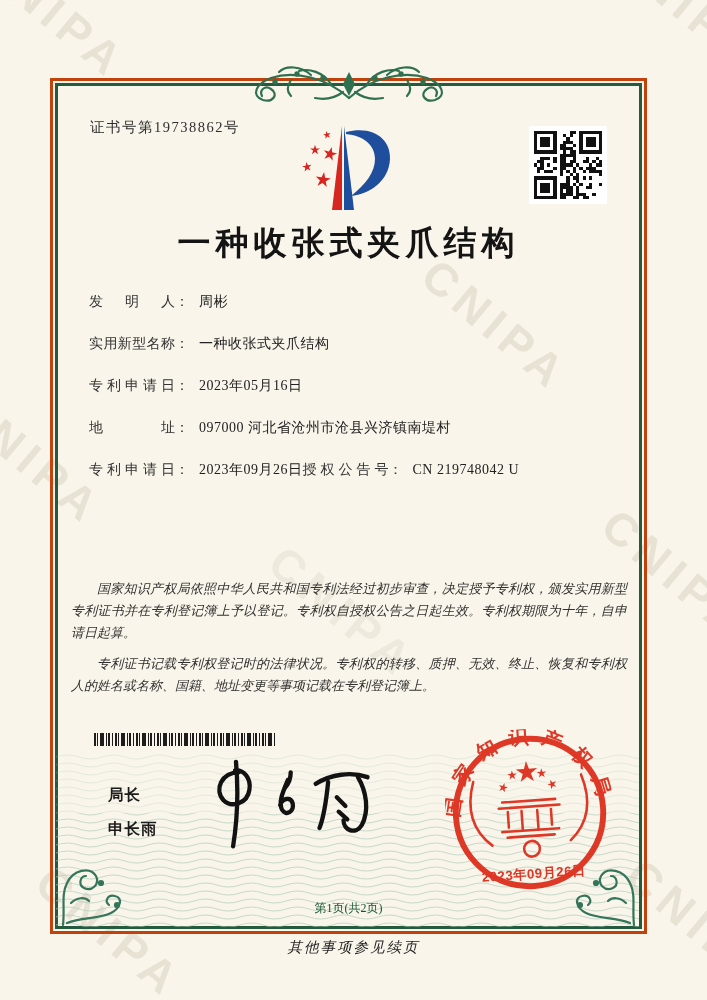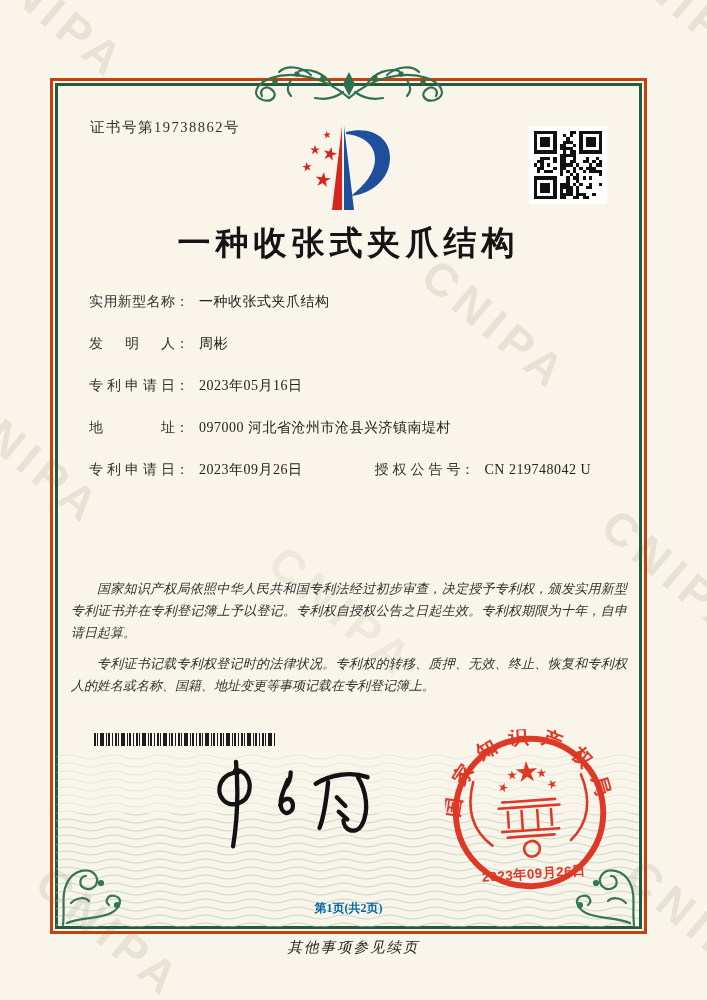--- a/index.html
+++ b/index.html
@@ -42,21 +42,21 @@
   
   .fields{position:absolute;left:36px;top:210px;width:530px;z-index:4;}
   .field-row{height:21px;line-height:21px;margin-bottom:21px;font-size:14px;white-space:nowrap;}
   .f-label{
     display:inline-block;width:86px;vertical-align:top;
     text-align:justify;text-align-last:justify;-moz-text-align-last:justify;
     color:#333;
   }
   .f-colon{display:inline-block;color:#333;}
   .f-value{display:inline-block;margin-left:10px;color:#222;letter-spacing:0.5px;}
-  .grant-pair{display:inline-block;margin-left:72px;}
+  .grant-pair{display:inline-block;}
   
   .body-text{position:absolute;left:18px;top:497px;width:556px;z-index:4;}
   .body-text p{
     margin:0 0 9px 0;font-size:13px;line-height:22px;text-indent:2em;
     text-align:justify;font-style:italic;color:#30302e;
   }
   
   .barcode{
     position:absolute;left:41px;top:652px;width:182px;height:13px;z-index:4;
     background:
@@ -66,21 +66,21 @@
   
   .sig-titles{position:absolute;left:55px;top:704px;z-index:5;
     font-family:"Liberation Sans","DejaVu Sans",sans-serif;
     font-size:15.5px;font-weight:600;color:#1c1c1c;}
   .sig-titles div{margin-bottom:13px;letter-spacing:1px;}
   .sig-script{position:absolute;left:140px;top:676px;width:205px;height:96px;z-index:5;}
   
   .seal{position:absolute;left:393px;top:648px;width:167px;height:167px;z-index:6;
     transform:rotate(-4deg);opacity:0.93;}
   
-  .page-num{position:absolute;left:0;top:819px;width:100%;text-align:center;font-size:12px;color:#0369a1;z-index:4;font-weight:bold;}
+  .page-num{position:absolute;left:0;top:819px;width:100%;text-align:center;font-size:12px;color:#14532d;z-index:4;}
   .cont-note{
     position:absolute;left:0;top:938px;width:100%;text-align:center;z-index:2;
     font-size:14.5px;font-style:italic;letter-spacing:2px;color:#1f1f1f;
   }
 </style>
 </head>
 <body>
 
 <svg width="0" height="0" style="position:absolute" aria-hidden="true">
   <defs>
@@ -293,43 +293,47 @@
           <rect x="1" y="15" width="5" height="5" fill="#fff"></rect>
           <rect x="2" y="16" width="3" height="3"></rect>
         </g>
       </svg>
   </div>
 
   <div class="title">一种收张式夹爪结构</div>
 
   <div class="fields">
     <div class="field-row">
+      <span class="f-label">发明人</span><span class="f-colon">：</span><span class="f-value">周彬</span>
+    </div>
+    <div class="field-row">
       <span class="f-label">实用新型名称</span><span class="f-colon">：</span><span class="f-value">一种收张式夹爪结构</span>
-    </div>
-    <div class="field-row">
-      <span class="f-label">发明人</span><span class="f-colon">：</span><span class="f-value">周彬</span>
     </div>
     <div class="field-row">
       <span class="f-label">专利申请日</span><span class="f-colon">：</span><span class="f-value">2023年05月16日</span>
     </div>
     <div class="field-row">
       <span class="f-label">地址</span><span class="f-colon">：</span><span class="f-value">097000 河北省沧州市沧县兴济镇南堤村</span>
     </div>
     <div class="field-row">
       <span class="f-label">专利申请日</span><span class="f-colon">：</span><span class="f-value">2023年09月26日</span><span class="grant-pair"><span class="f-label">授权公告号</span><span class="f-colon">：</span><span class="f-value">CN 219748042 U</span></span>
     </div>
   </div>
 
   <div class="body-text">
     <p>国家知识产权局依照中华人民共和国专利法经过初步审查，决定授予专利权，颁发实用新型专利证书并在专利登记簿上予以登记。专利权自授权公告之日起生效。专利权期限为十年，自申请日起算。</p>
     <p>专利证书记载专利权登记时的法律状况。专利权的转移、质押、无效、终止、恢复和专利权人的姓名或名称、国籍、地址变更等事项记载在专利登记簿上。</p>
   </div>
 
   <div class="barcode"></div>
 
+  <div class="sig-titles">
+    <div>局长</div>
+    <div>申长雨</div>
+  </div>
 
   <svg class="sig-script" viewBox="0 0 210 100">
     <g stroke="#121212" stroke-width="4.5" fill="none" stroke-linecap="round" stroke-linejoin="round">
       <path d="M46 16 C28 16 20 34 30 45 C38 53 55 49 57 34 C59 22 51 13 42 14"></path>
       <path d="M43 5 C45 28 45 62 40 93"></path>
       <path d="M100 16 C100 22 98 28 94 32"></path>
       <path d="M97 24 C92 36 87 47 91 55 C95 62 104 57 102 48 C100 41 91 43 89 50"></path>
       <path d="M126 28 C142 18 163 15 180 21"></path>
       <path d="M139 26 C137 46 135 61 130 74"></path>
       <path d="M170 21 C179 36 182 56 174 71 C168 81 155 77 155 66"></path>

